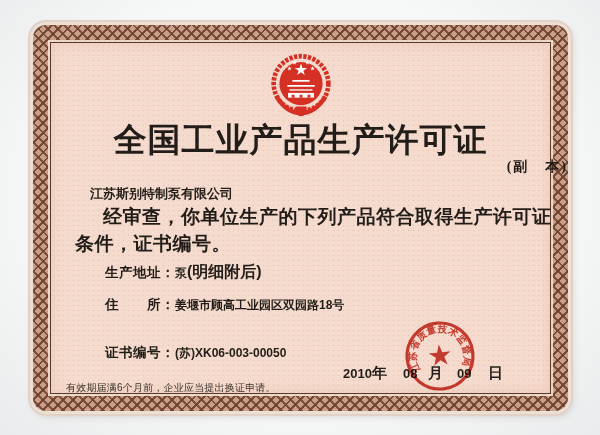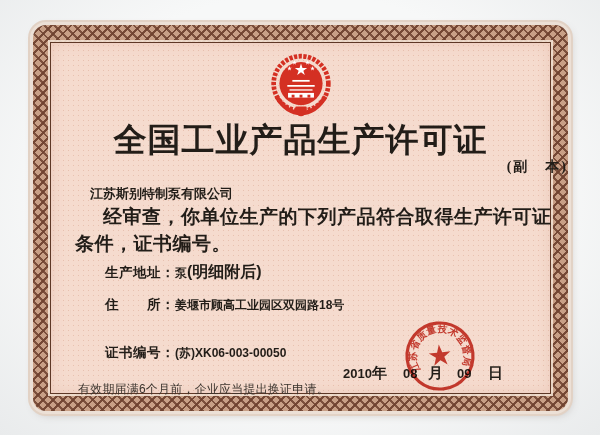--- a/index.html
+++ b/index.html
@@ -49,21 +49,21 @@
   }
   .company{position:absolute; left:57px; top:160px; font-size:13px; font-weight:bold;}
   .stmt1{position:absolute; left:70px; top:179px; font-size:19px; font-weight:bold; letter-spacing:.5px;}
   .stmt2{position:absolute; left:42px; top:206px; font-size:19px; font-weight:bold; letter-spacing:.5px;}
   .field{position:absolute; left:72px; white-space:nowrap;}
   .flabel{font-size:13.5px; font-weight:bold; letter-spacing:.5px;}
   .fvalue{font-size:12px; font-weight:bold;}
   .fnote{font-size:16px; font-weight:bold;}
   .f-product{top:237px;} .f-residence{top:270px;} .f-address{top:295px;}
   .f-certno{top:318px;} .f-validity{top:340px;}
-  .footnote{position:absolute; left:45px; top:356px; font-size:12px; color:#3a332d; letter-spacing:.2px;text-align:center;}
+  .footnote{position:absolute; left:33px; top:356px; font-size:10px; color:#3a332d; letter-spacing:.2px;text-align:center;}
   .dtoken{position:absolute; top:339px; font-weight:bold;}
   .d-num{font-size:13px; top:341px;}
   .d-unit{font-size:15px;}
   .d-year{left:310px;} .d-yu{left:339px;} .d-month{left:370px;}
   .d-mu{left:395px;} .d-day{left:424px;} .d-du{left:455px;}
   .seal{
     position:absolute; left:362px; top:286px; width:90px; height:90px;
     opacity:.88; transform:rotate(-6deg); mix-blend-mode:multiply;
   }
   .seal text{

